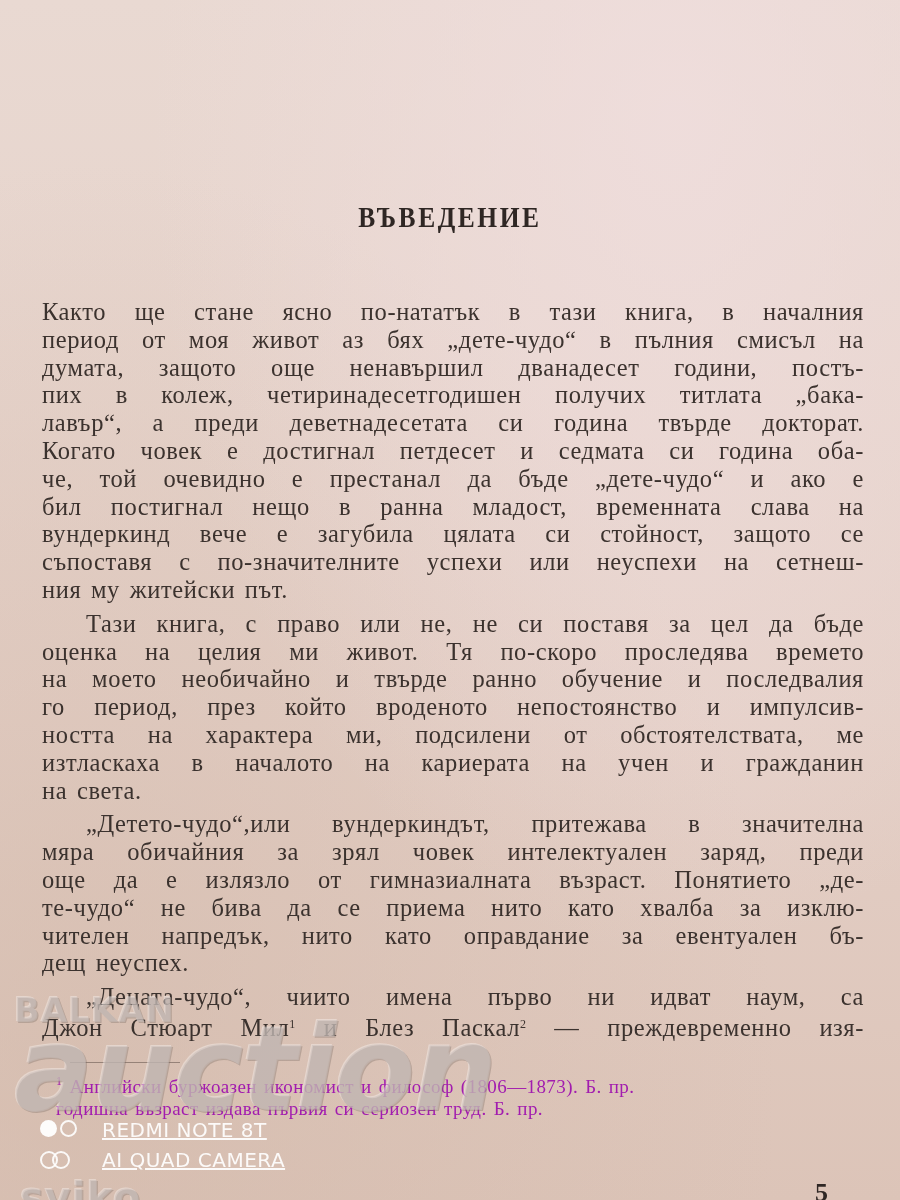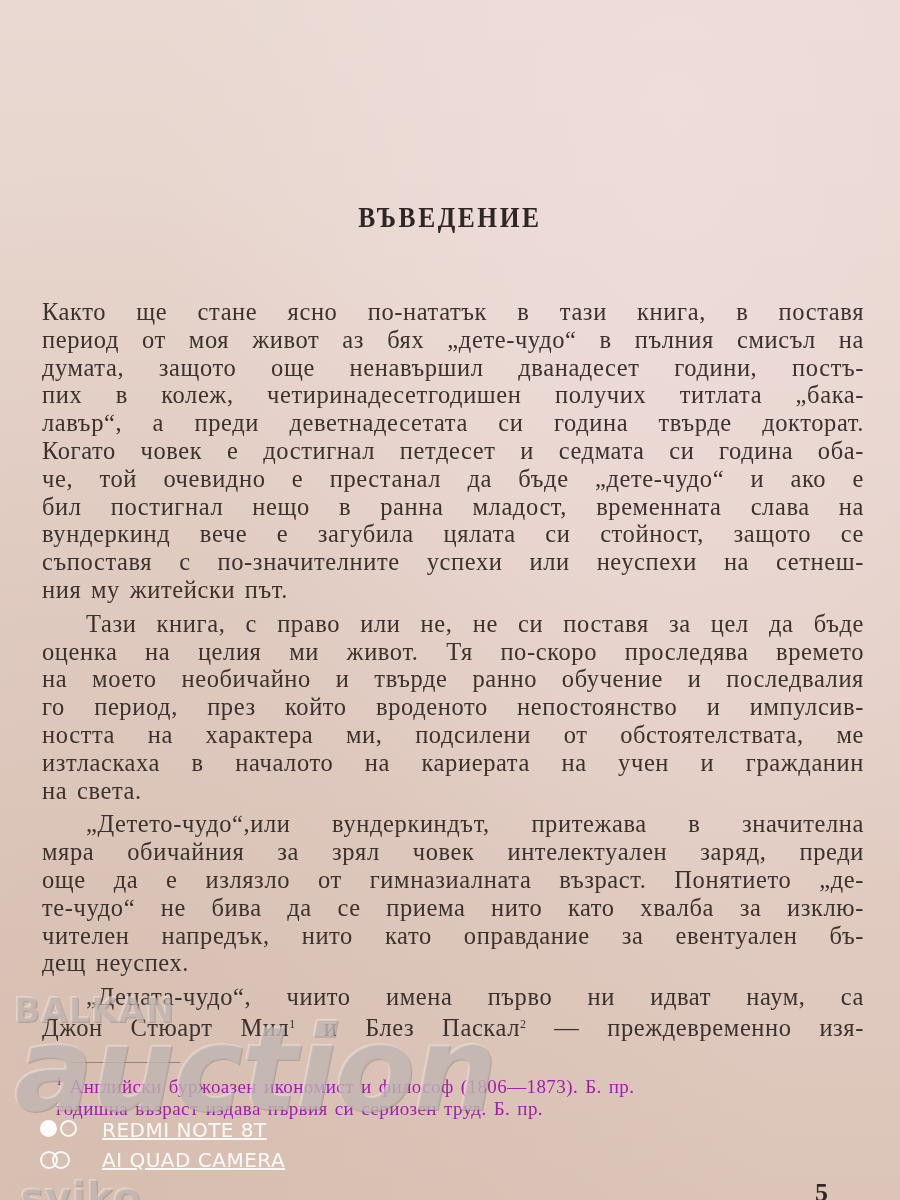--- a/index.html
+++ b/index.html
@@ -170,21 +170,21 @@
   </style>
 </head>
 <body>
 
 <div class="page">
 
   <h1 class="chapter-title">ВЪВЕДЕНИЕ</h1>
 
   <div class="body-text">
 
-    <span class="line">Както ще стане ясно по-нататък в тази  книга, в поставя</span>
+    <span class="line">Както ще стане ясно по-нататък в тази  книга, в началния</span>
     <span class="line">период от моя живот  аз бях „дете-чудо“ в пълния смисъл на</span>
     <span class="line">думата, защото още ненавършил дванадесет години, постъ-</span>
     <span class="line">пих в колеж, четиринадесетгодишен получих титлата „бака-</span>
     <span class="line">лавър“, а преди деветнадесетата си година твърде докторат.</span>
     <span class="line">Когато човек е достигнал петдесет и седмата си година оба-</span>
     <span class="line">че, той очевидно е престанал да бъде  „дете-чудо“  и ако е</span>
     <span class="line">бил постигнал нещо в ранна  младост, временната слава на</span>
     <span class="line">вундеркинд вече е загубила цялата си стойност, защото се</span>
     <span class="line">съпоставя с по-значителните успехи или неуспехи на сетнеш-</span>
     <span class="line last">ния му житейски път.</span>

